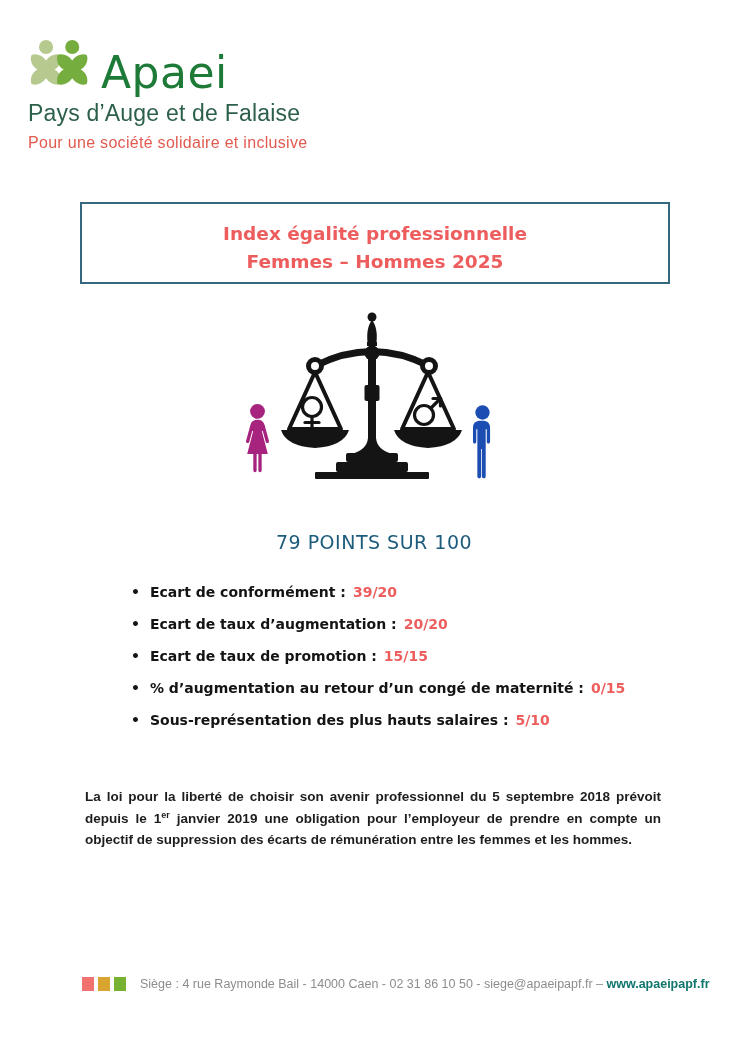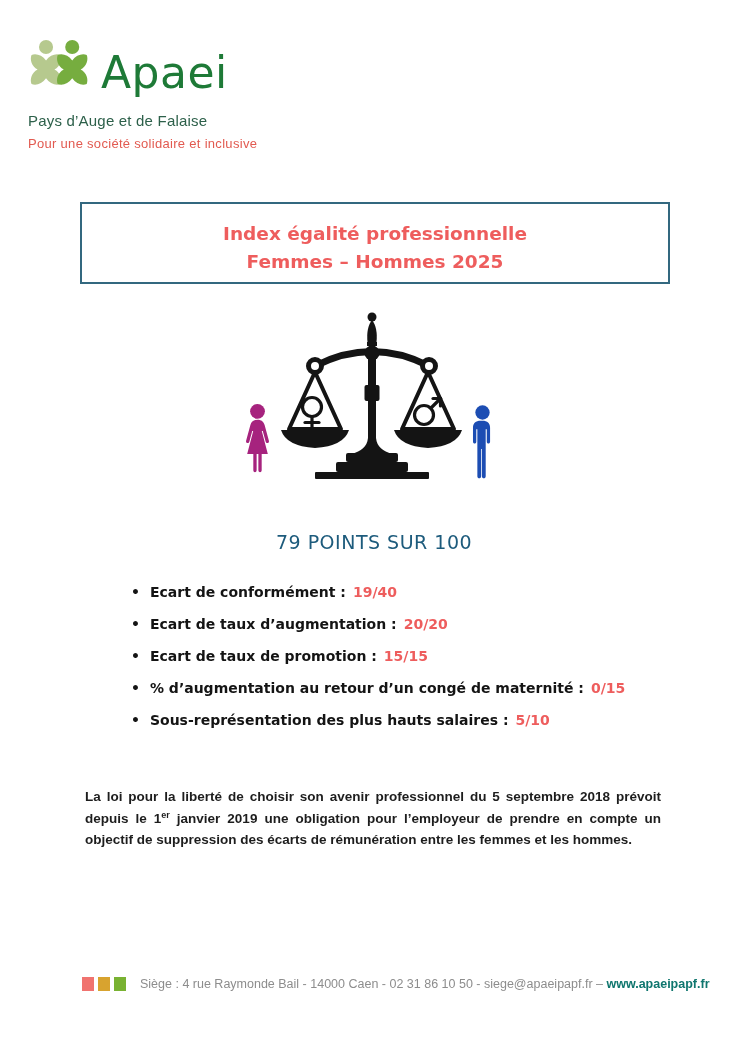--- a/index.html
+++ b/index.html
@@ -6,22 +6,22 @@
   .page{
     position:relative;width:733px;height:1037px;background:#ffffff;overflow:hidden;
     font-family:"DejaVu Sans",sans-serif;
   }
 
   
   .logo{position:absolute;left:28px;top:40px;}
   .logo-top{display:flex;align-items:flex-start;}
   .logo-icon{width:66px;height:58px;display:block;}
   .logo-name{font-size:44px;line-height:44px;color:#1e7a37;margin-left:7px;margin-top:11px;letter-spacing:0.5px;}
-  .logo-sub{font-family:"Liberation Sans",sans-serif;font-size:15px;color:#2d604a;margin-top:14px;letter-spacing:0.2px;}
-  .logo-tag{font-family:"Liberation Sans",sans-serif;font-size:13px;color:#e25a50;margin-top:7px;letter-spacing:0.3px;}
+  .logo-sub{font-family:"Liberation Sans",sans-serif;font-size:23px;color:#2d604a;margin-top:2px;letter-spacing:0.2px;}
+  .logo-tag{font-family:"Liberation Sans",sans-serif;font-size:16px;color:#e25a50;margin-top:7px;letter-spacing:0.3px;}
 
   
   .title-box{
     position:absolute;left:80px;top:202px;width:586px;
     border:2px solid #33687f;background:#fff;text-align:center;
     padding:16px 0 6px 0;
   }
   .title-line{font-size:18.5px;font-weight:bold;color:#ee5d5d;line-height:28px;}
 
   
@@ -137,21 +137,21 @@
       <path d="M17,16 c5,0 7.8,2.4 7.8,7.2 l0,14.5 c0,2.5 -3.4,2.5 -3.4,0 l0,-13 -1.1,0 0,48.5 c0,2.8 -3.9,2.8 -3.9,0 l0,-28 -0.8,0 0,28 c0,2.8 -3.9,2.8 -3.9,0 l0,-48.5 -1.1,0 0,13 c0,2.5 -3.4,2.5 -3.4,0 l0,-14.5 c0,-4.8 2.8,-7.2 7.8,-7.2 z"></path>
     </g>
   </svg>
 
   <div class="score-heading">79 POINTS SUR 100</div>
 
   <ul class="indicators">
     <li>
       <span class="bullet">•</span>
       <span>Ecart de conformément :</span>
-      <span class="ind-score">19/40</span>
+      <span class="ind-score">39/20</span>
     </li>
     <li>
       <span class="bullet">•</span>
       <span>Ecart de taux d’augmentation :</span>
       <span class="ind-score">20/20</span>
     </li>
     <li>
       <span class="bullet">•</span>
       <span>Ecart de taux de promotion :</span>
       <span class="ind-score">15/15</span>

